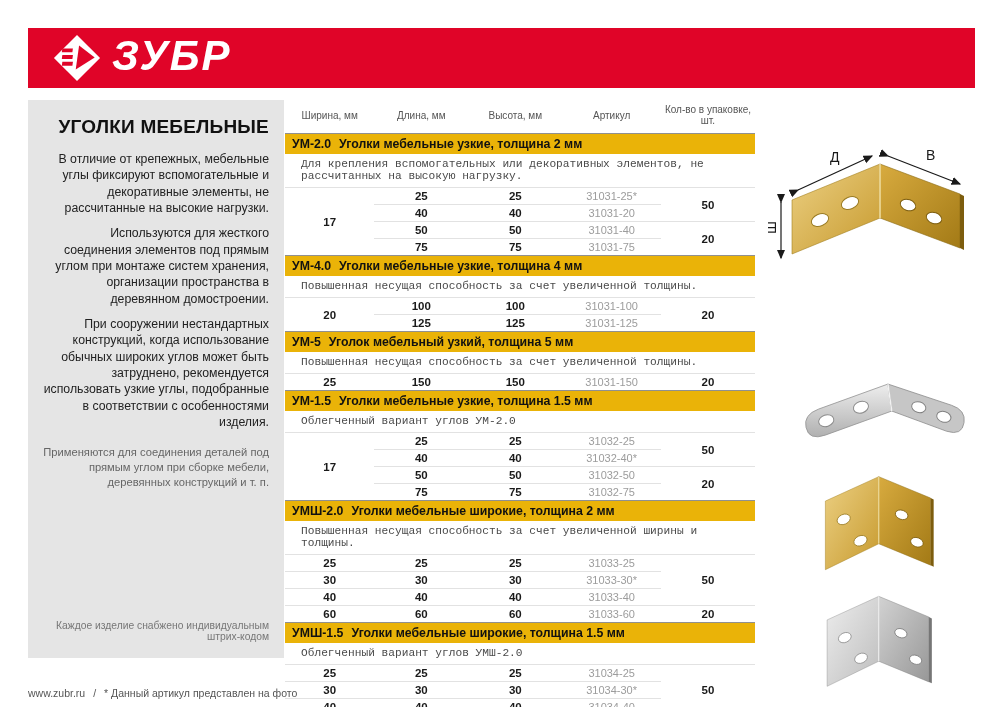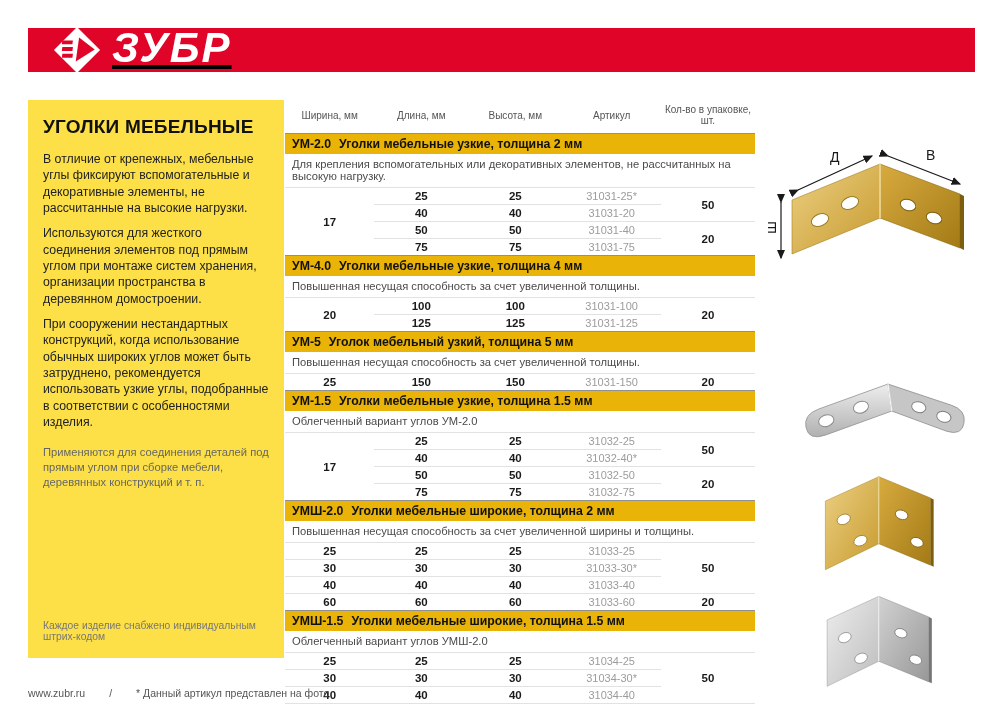--- a/index.html
+++ b/index.html
@@ -1,58 +1,58 @@
 <!DOCTYPE html>
 <html><head>
 <meta charset="utf-8">
 <style>
   * { margin:0; padding:0; box-sizing:border-box; }
   body { background:#fff; font-family:"Liberation Sans","DejaVu Sans",sans-serif; }
   #page { position:relative; width:1000px; height:707px; background:#fff; overflow:hidden; }
 
   
-  .banner { position:absolute; left:28px; top:28px; width:947px; height:44px;
-            background:#e00428; display:flex; align-items:center; padding-left:24px;text-decoration:underline; }
+  .banner { position:absolute; left:28px; top:28px; width:947px; height:60px;
+            background:#e00428; display:flex; align-items:center; padding-left:24px; }
   .logo-wrap { display:flex; align-items:center; gap:10px; }
   .logo-text { color:#fff; font-weight:bold; font-style:italic; font-size:42px;
                letter-spacing:2px; line-height:1; padding-bottom:4px; }
 
   
   .sidebar { position:absolute; left:28px; top:100px; width:256px; height:558px;
-             background:#fde047; padding:16px 15px; }
+             background:#e5e5e5; padding:16px 15px;text-align:right; }
   .sidebar h1 { font-size:19px; font-weight:bold; color:#111; margin-bottom:13px; letter-spacing:.2px; }
   .sidebar p.body { font-size:12.3px; color:#222; line-height:1.33; margin-bottom:9px; font-weight:500; }
   .sidebar p.note { font-size:11.2px; color:#666; line-height:1.35; margin-top:14px; }
   .packaging { position:absolute; left:15px; bottom:16px; right:15px; }
   .packaging .ptype { font-size:12.3px; color:#555; margin-bottom:3px; }
   .packaging .pnote { font-size:10.3px; color:#777; }
 
   
   .table-wrap { position:absolute; left:285px; top:100px; width:470px; }
   table { width:100%; border-collapse:collapse; border-bottom:1px solid #e2e2e2; }
   thead th { font-size:10px; color:#555; font-weight:normal; text-align:center; padding:4px 0 7px; }
   tr.band td { background:#eab308; border-top:1px solid #909090; font-size:12.3px;
                color:#111; padding:3px 7px; height:18px; }
   tr.band .code { font-weight:bold; margin-right:8px; }
   tr.band .stitle { font-weight:bold; }
-  tr.desc td { font-size:11.2px; color:#4a4a4a; padding:4px 7px 5px; }
+  tr.desc td { font-size:11.2px; color:#4a4a4a; padding:4px 16px 5px;font-family:Liberation Mono, monospace; }
   tr.data td { font-size:11.5px; font-weight:bold; color:#1a1a1a; text-align:center;
                height:17px; padding:0; border-top:1px solid #e2e2e2; vertical-align:middle; }
   tr.data td.art { font-weight:normal; color:#9c9c9c; font-size:11px; }
 
   
   .img-box { position:absolute; }
   .img1 { left:768px; top:102px; width:230px; height:215px; }
   .img2 { left:780px; top:348px; width:212px; height:128px; }
   .img3 { left:798px; top:466px; width:160px; height:122px; }
   .img4 { left:798px; top:586px; width:160px; height:118px; }
 
   
   .footer { position:absolute; left:28px; top:687px; font-size:10.5px; color:#555;
-            display:flex; gap:24px; }
+            display:flex; gap:8px; }
 </style>
 </head>
 <body>
 
 <div id="page">
 
   <div class="banner">
     <div class="logo-wrap">
       <svg width="50" height="50" viewBox="0 0 52 52">
         <polygon points="26,2 50,26 26,50 2,26" fill="#ffffff"></polygon>

